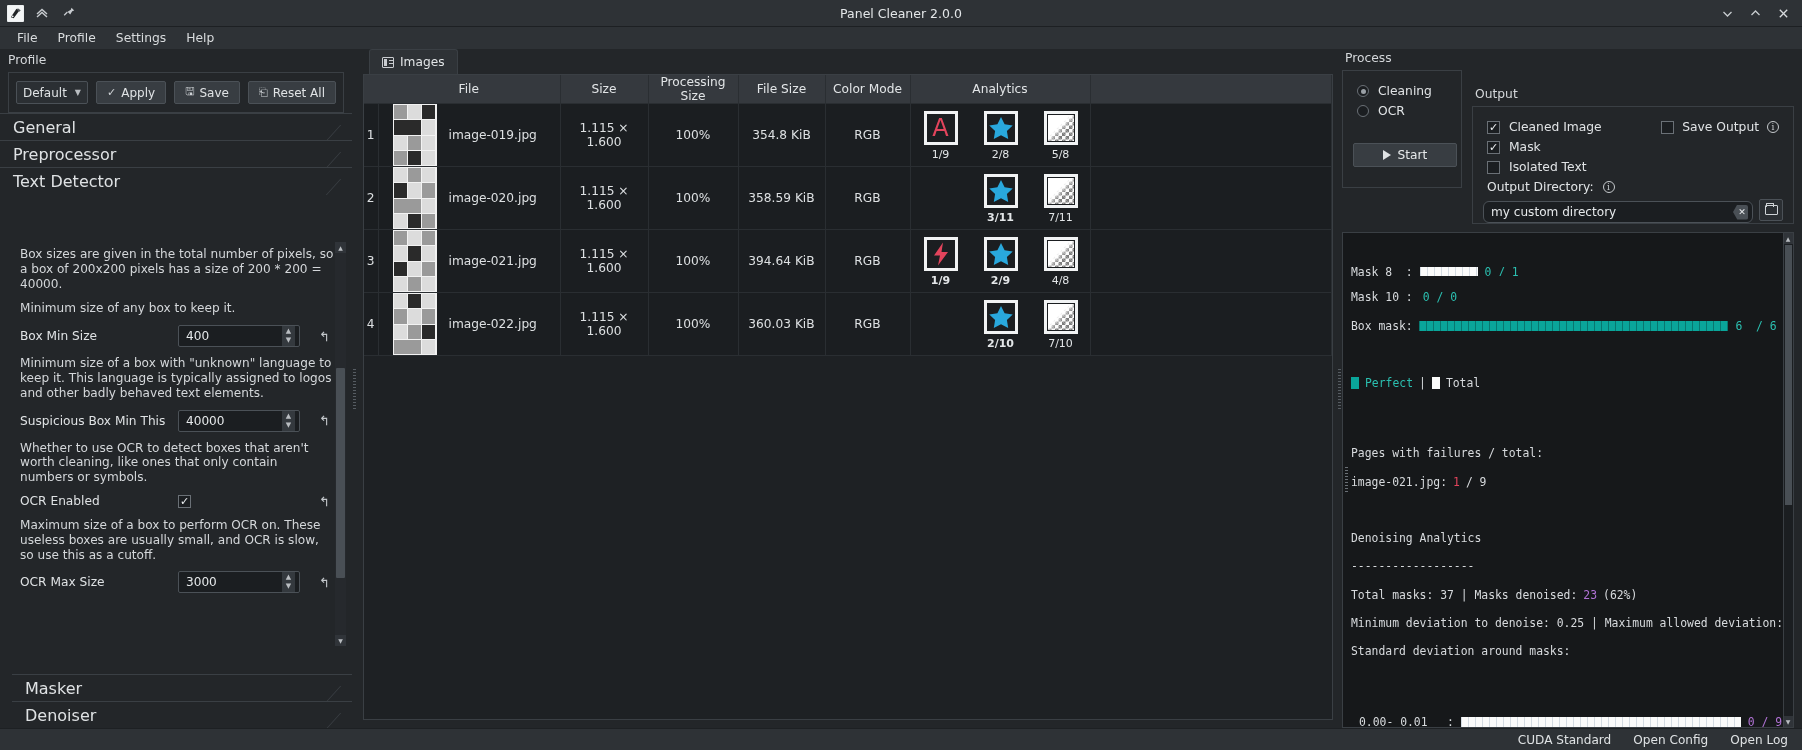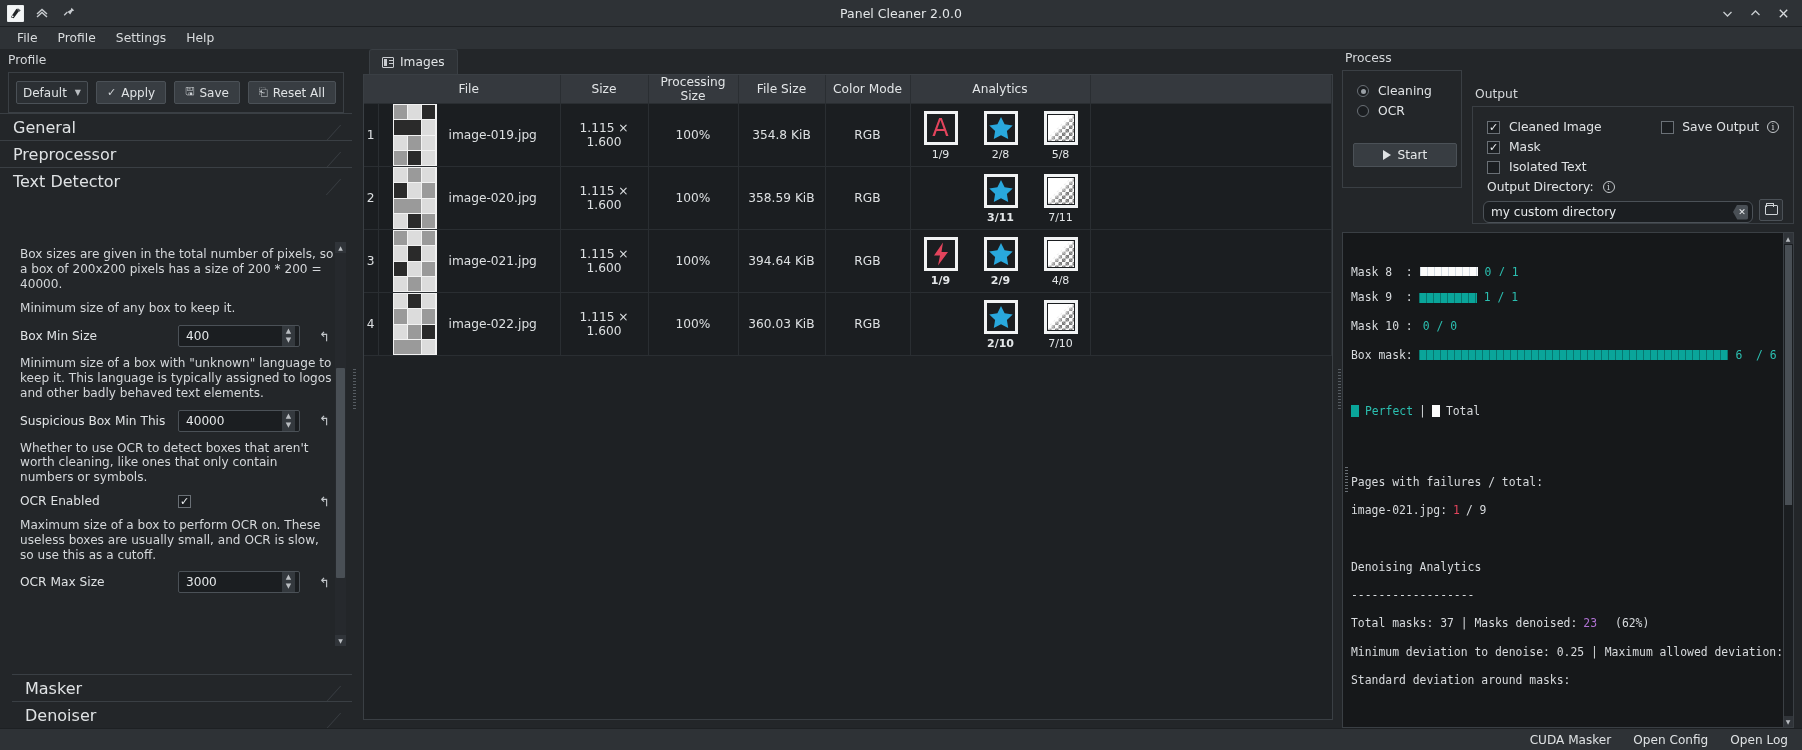--- a/index.html
+++ b/index.html
@@ -708,32 +708,31 @@
             </div>
           </div>
         </div>
       </div>
     </div>
 
     <div class="console-wrap">
       <div class="console">
         <div class="grip"></div>
 <div style="overflow:hidden;height:11px;">Mask 8  : <span class="bar white" style="width:58px"></span> <span class="cyan">0 / 1</span></div>
-<div class="hist-line"><span>Mask 9  :</span><span class="bar teal" style="width:58px;margin-left:6px"></span><span class="cyan hist-count">1 / 1</span></div>
 <div class="hist-line"><span>Mask 10 :</span><span class="cyan" style="padding-left:10px;">0 / 0</span></div>
 <div class="hist-line"><span>Box mask:</span><span class="bar teal" style="width:322px;margin-left:6px"></span><span class="cyan hist-count">6  / 6</span></div>
 <div style="height:14px;"></div>
 <div class="hist-line"><span class="swatch teal"></span><span class="cyan" style="padding-left:6px">Perfect</span><span style="padding:0 6px">|</span><span class="swatch white"></span><span style="padding-left:6px">Total</span></div>
 <div style="height:28px;"></div>
 <div>Pages with failures / total:</div>
 <div class="hist-line"><span>image-021.jpg:</span><span class="red" style="padding-left:6px">1</span><span style="padding-left:6px">/ 9</span></div>
 <div style="height:14px;"></div>
 <div>Denoising Analytics</div>
 <div>------------------</div>
-<div class="hist-line"><span>Total masks: 37 | Masks denoised:</span><span class="purple" style="padding-left:6px">23</span><span style="padding-left:18px">(62%)</span></div>
+<div class="hist-line"><span>Total masks: 37 | Masks denoised:</span><span class="purple" style="padding-left:6px">23</span><span style="padding-left:6px">(62%)</span></div>
 <div>Minimum deviation to denoise: 0.25 | Maximum allowed deviation: 15</div>
 <div>Standard deviation around masks:</div>
 <div style="height:14px;"></div>
 
 <div class="hist-line"><span class="hist-label" style="padding-left:8px">0.00- 0.01</span><span>: </span><span class="hist-bars"><span class="bar purple" style="width:0px"></span><span class="bar white" style="width:280px"></span></span><span class="purple hist-count">0 / 9</span></div>
 
 
 
 
 
@@ -747,16 +746,16 @@
       <div class="cscroll">
         <div class="arr" style="top:0;">▲</div>
         <div class="thumb" style="top:12px;height:260px;"></div>
         <div class="arr" style="bottom:0;">▼</div>
       </div>
     </div>
   </div>
 </div>
 
 <div id="statusbar">
-  <span>CUDA Masker</span>
+  <span>CUDA Standard</span>
   <span>Open Config</span>
   <span>Open Log</span>
 </div>
 
 </body></html>

